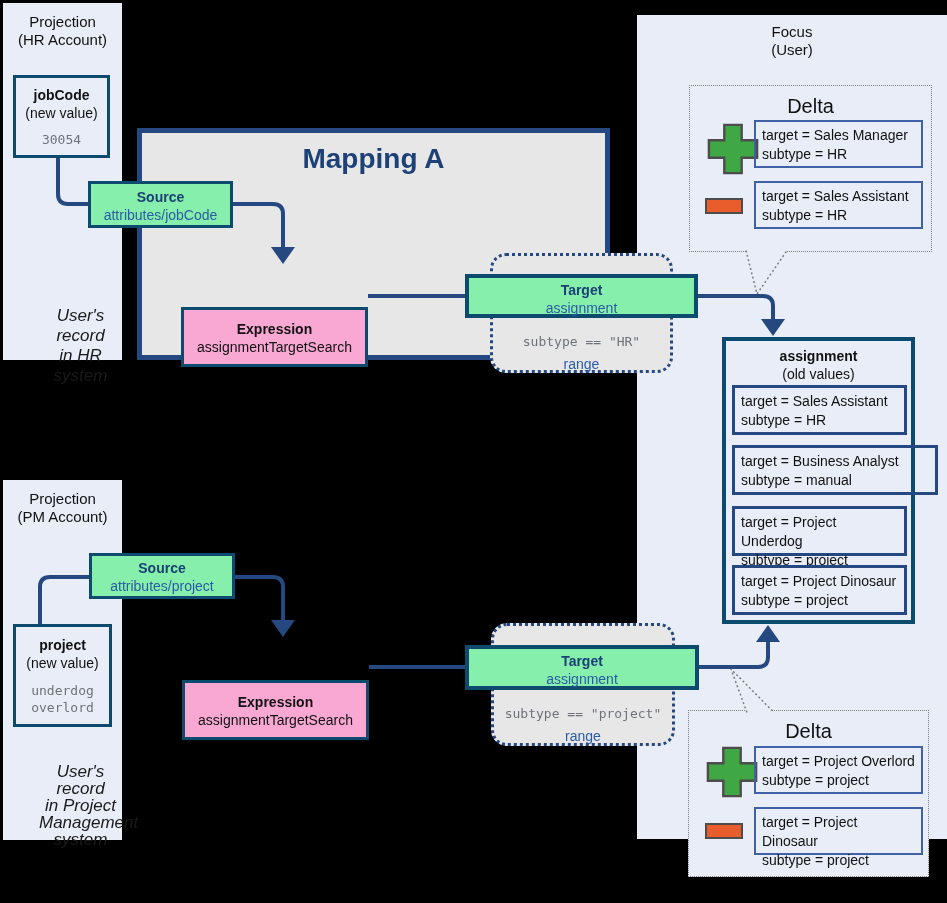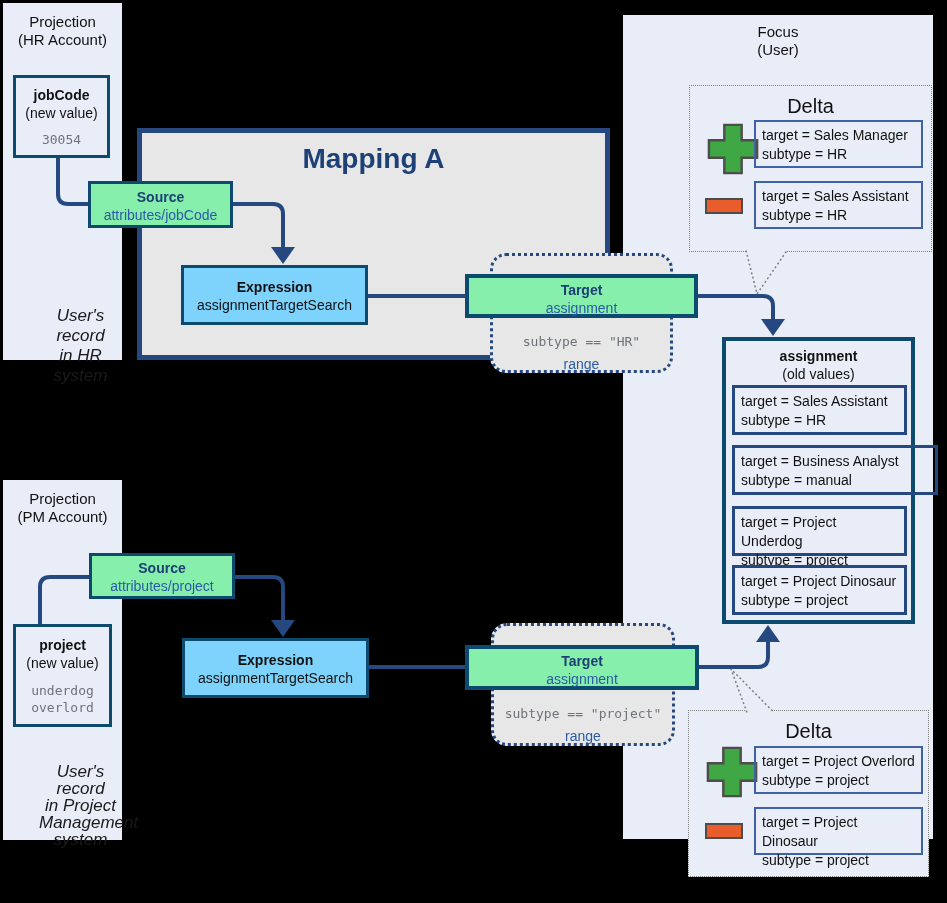--- a/index.html
+++ b/index.html
@@ -5,21 +5,21 @@
   html,body{margin:0;padding:0;background:#000;}
   #stage{position:relative;width:947px;height:903px;background:#000;overflow:hidden;
          font-family:"Liberation Sans",sans-serif;color:#111;}
   .abs{position:absolute;box-sizing:border-box;}
   .panel{background:#e8edf7;z-index:1;}
   .graybox{background:#e7e7e7;border:5px solid #24487f;z-index:1;}
   .dottedbox{background:#e7e7e7;border:3px dotted #24487f;border-radius:16px;z-index:2;}
   svg.wires{position:absolute;left:0;top:0;z-index:3;}
   .node{border:3px solid #0c4a6e;text-align:center;z-index:4;}
   .node.gray{background:#86efac;}
-  .node.white{background:#7dd3fc;}
+  .node.white{background:#f9a8d4;margin-top:42px;}
   .node.blue{background:#e8edf7;}
   .bubble{border:1.5px dotted #7d7d7d;z-index:4;background:#e8edf7;}
   .tailsvg{position:absolute;left:0;top:0;z-index:5;pointer-events:none;}
   .ptitle{font-size:15px;line-height:18px;text-align:center;color:#111;}
   .caption{font-style:italic;font-size:17px;line-height:17px;text-align:center;color:#1a1a1a;padding-left:36px;}
   .blabel{font-weight:bold;font-size:14px;line-height:18px;color:#111;}
   .blabel.navy{color:#1c3f74;}
   .bvalue{font-size:14px;line-height:18px;color:#2b5ba6;}
   .bvalue.dark{color:#111;}
   .mono{font-family:"DejaVu Sans Mono","Liberation Mono",monospace;font-size:13px;color:#6e737b;}
@@ -52,21 +52,21 @@
       <div>(PM Account)</div>
     </div>
     <div class="abs caption" style="left:0;top:283px;width:100%;">
       <div>User's record</div>
       <div>in Project</div>
       <div>Management</div>
       <div>system</div>
     </div>
   </div>
 
-  <div class="abs panel" style="left:623px;top:15px;width:310px;height:824px;">
+  <div class="abs panel" style="left:637px;top:15px;width:310px;height:824px;">
     <div class="abs ptitle" style="left:0;top:8px;width:100%;">
       <div>Focus</div>
       <div>(User)</div>
     </div>
   </div>
 
   <div class="abs graybox" style="left:137px;top:128px;width:473px;height:232px;">
     <div class="maptitle">Mapping A</div>
   </div>
 

